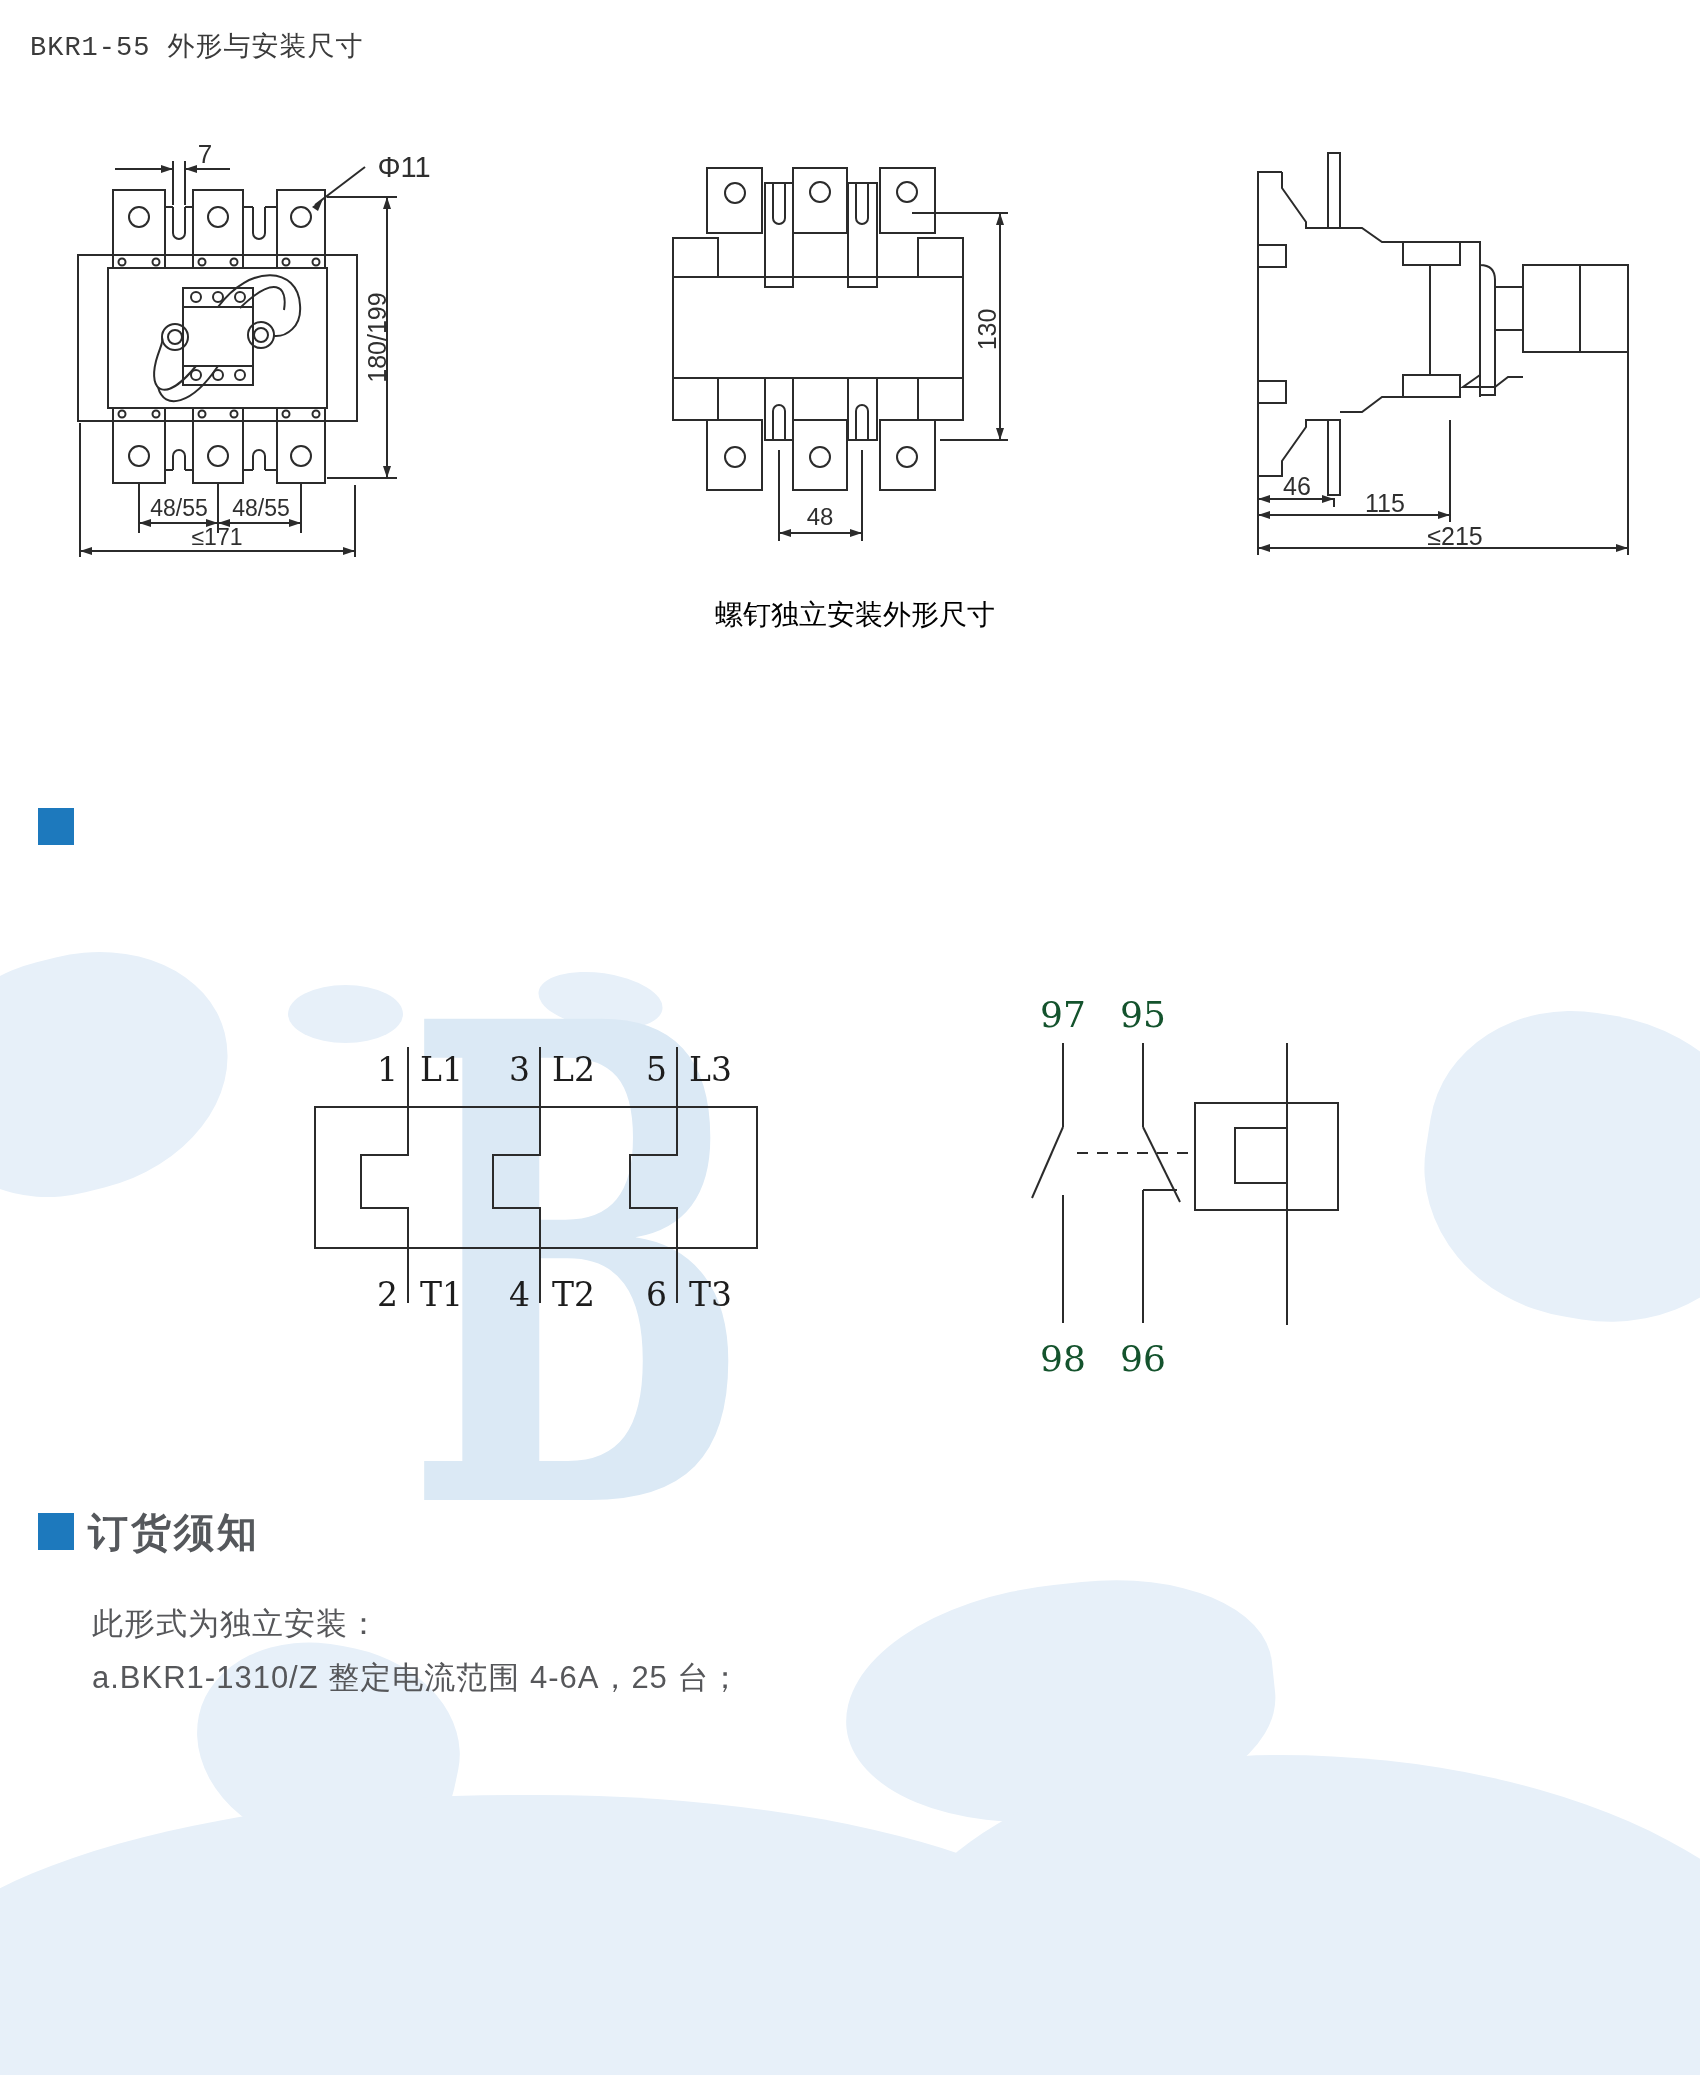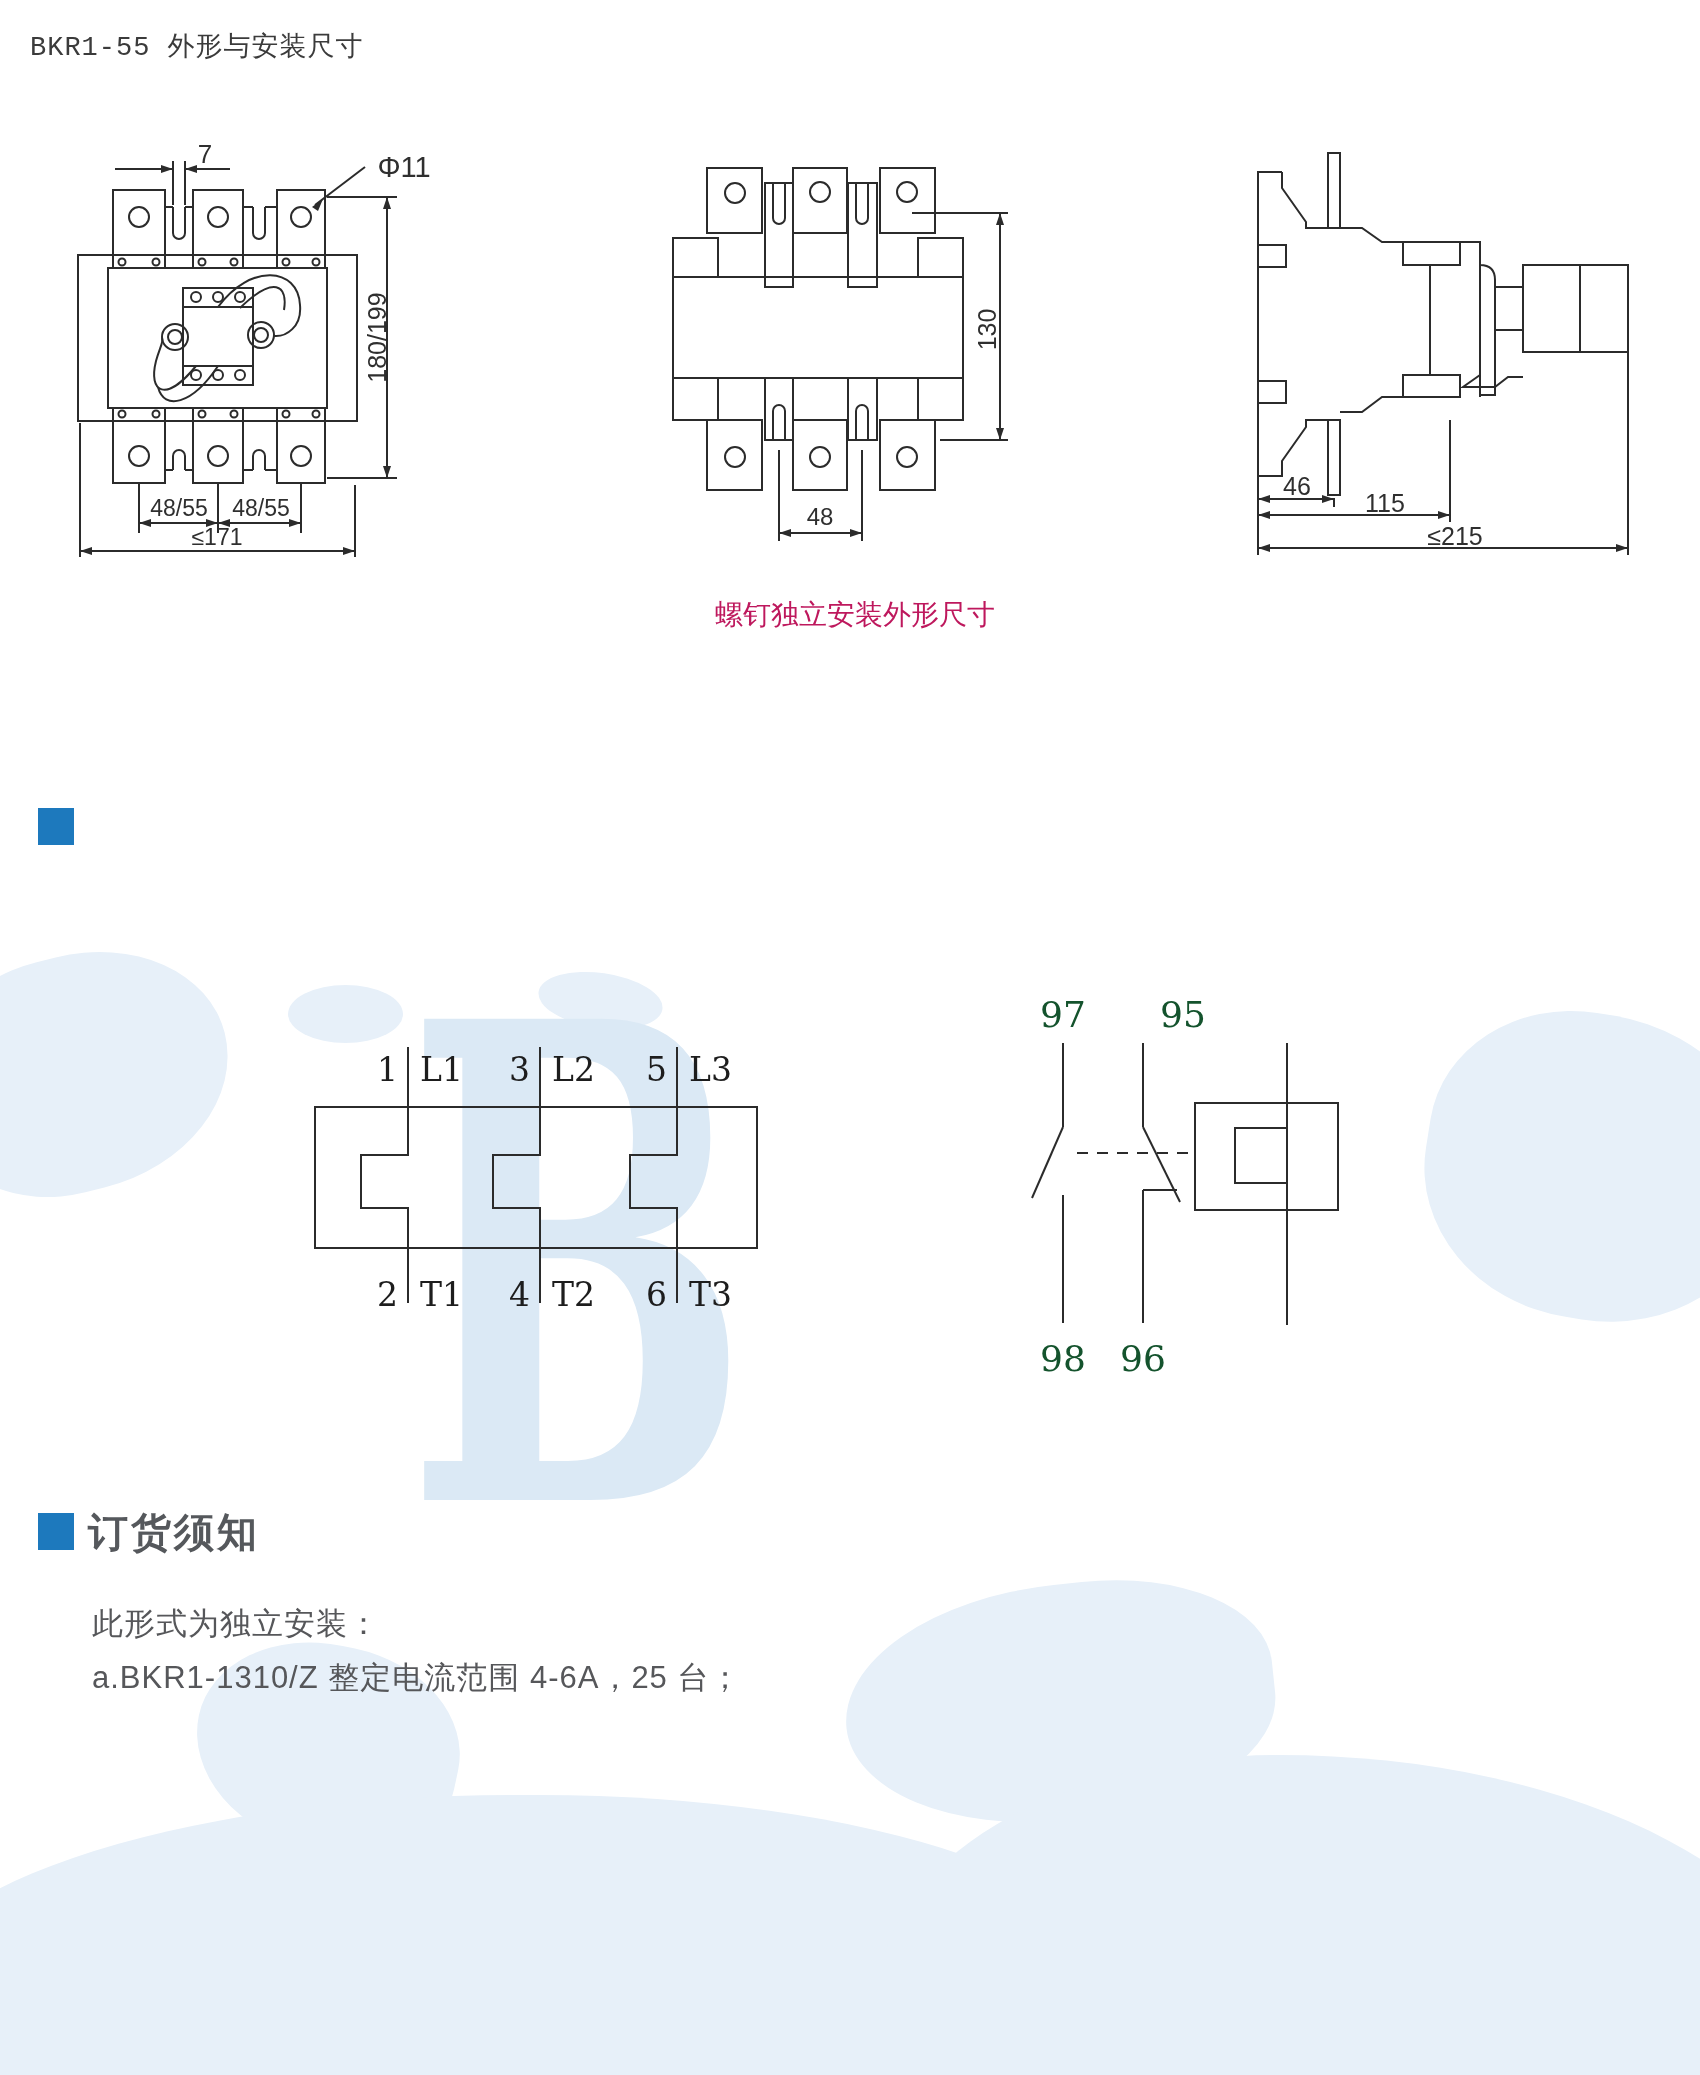--- a/index.html
+++ b/index.html
@@ -5,21 +5,21 @@
   html,body{margin:0;padding:0;background:#fff;}
   #page{position:relative;width:1700px;height:2075px;background:#ffffff;overflow:hidden;
         font-family:"Liberation Sans","DejaVu Sans",sans-serif;color:#3b3b3b;}
   .abs{position:absolute;}
   .bg{position:absolute;background:#e7f0f9;z-index:0;}
   .wm{position:absolute;z-index:0;color:#dbe9f5;font-family:"DejaVu Serif","Liberation Serif",serif;
       font-weight:bold;font-size:660px;line-height:0.76;transform:scaleX(.62);transform-origin:left top;}
   .fg{z-index:1;}
   .serif{font-family:Liberation Mono, monospace;}
   .title{font-size:27px;color:#3b3b3b;letter-spacing:1px;}
-  .caption{font-size:28px;color:#be185d;text-align:center;}
+  .caption{font-size:28px;color:#000000;text-align:center;}
   .note{font-size:26px;color:#3a3a3a;}
   .sec-sq{width:36px;height:37px;}
   .sec-t{font-size:40px;font-weight:bold;color:#55585c;letter-spacing:3px;}
   .dim{font-size:24px;color:#2f2f2f;text-align:center;}
   .vdim{transform:rotate(-90deg);}
   .wlbl{font-family:"DejaVu Serif","Liberation Serif",serif;font-size:33px;color:#1d1d1d;}
   .auxlbl{font-family:"DejaVu Serif","Liberation Serif",serif;font-size:36px;color:#14532d;text-align:center;}
   .ord{font-size:31px;color:#56575a;letter-spacing:1px;}
   svg{display:block;}
   svg *{vector-effect:none;}
@@ -272,21 +272,21 @@
       <line class="ln" x1="123" y1="200" x2="157" y2="200"></line>
       <line class="ln" x1="123" y1="200" x2="123" y2="333"></line>
 
       <line class="ln" x1="57" y1="163" x2="177" y2="163" stroke-dasharray="11,9"></line>
 
       <rect class="ln" x="175" y="113" width="143" height="107"></rect>
       <line class="ln" x1="267" y1="53" x2="267" y2="335"></line>
       <path class="ln" d="M267,138 H215 V193 H267"></path>
     </svg>
     <span class="abs auxlbl" style="left:18px;top:4px;width:50px;">97</span>
-    <span class="abs auxlbl" style="left:98px;top:4px;width:50px;margin-left:40px;">95</span>
+    <span class="abs auxlbl" style="left:98px;top:4px;width:50px;">95</span>
     <span class="abs auxlbl" style="left:18px;top:348px;width:50px;">98</span>
     <span class="abs auxlbl" style="left:98px;top:348px;width:50px;">96</span>
   </div>
 
   <div class="abs fg sec-sq" style="left:38px;top:1513px;background:#1d79bd;"></div>
   <div class="abs fg sec-t" style="left:88px;top:1505px;text-align:right;">订货须知</div>
 
   <div class="abs fg ord" style="left:92px;top:1603px;">此形式为独立安装：</div>
   <div class="abs fg ord" style="left:92px;top:1657px;">a.BKR1-1310/Z 整定电流范围 4-6A，25 台；</div>
 

